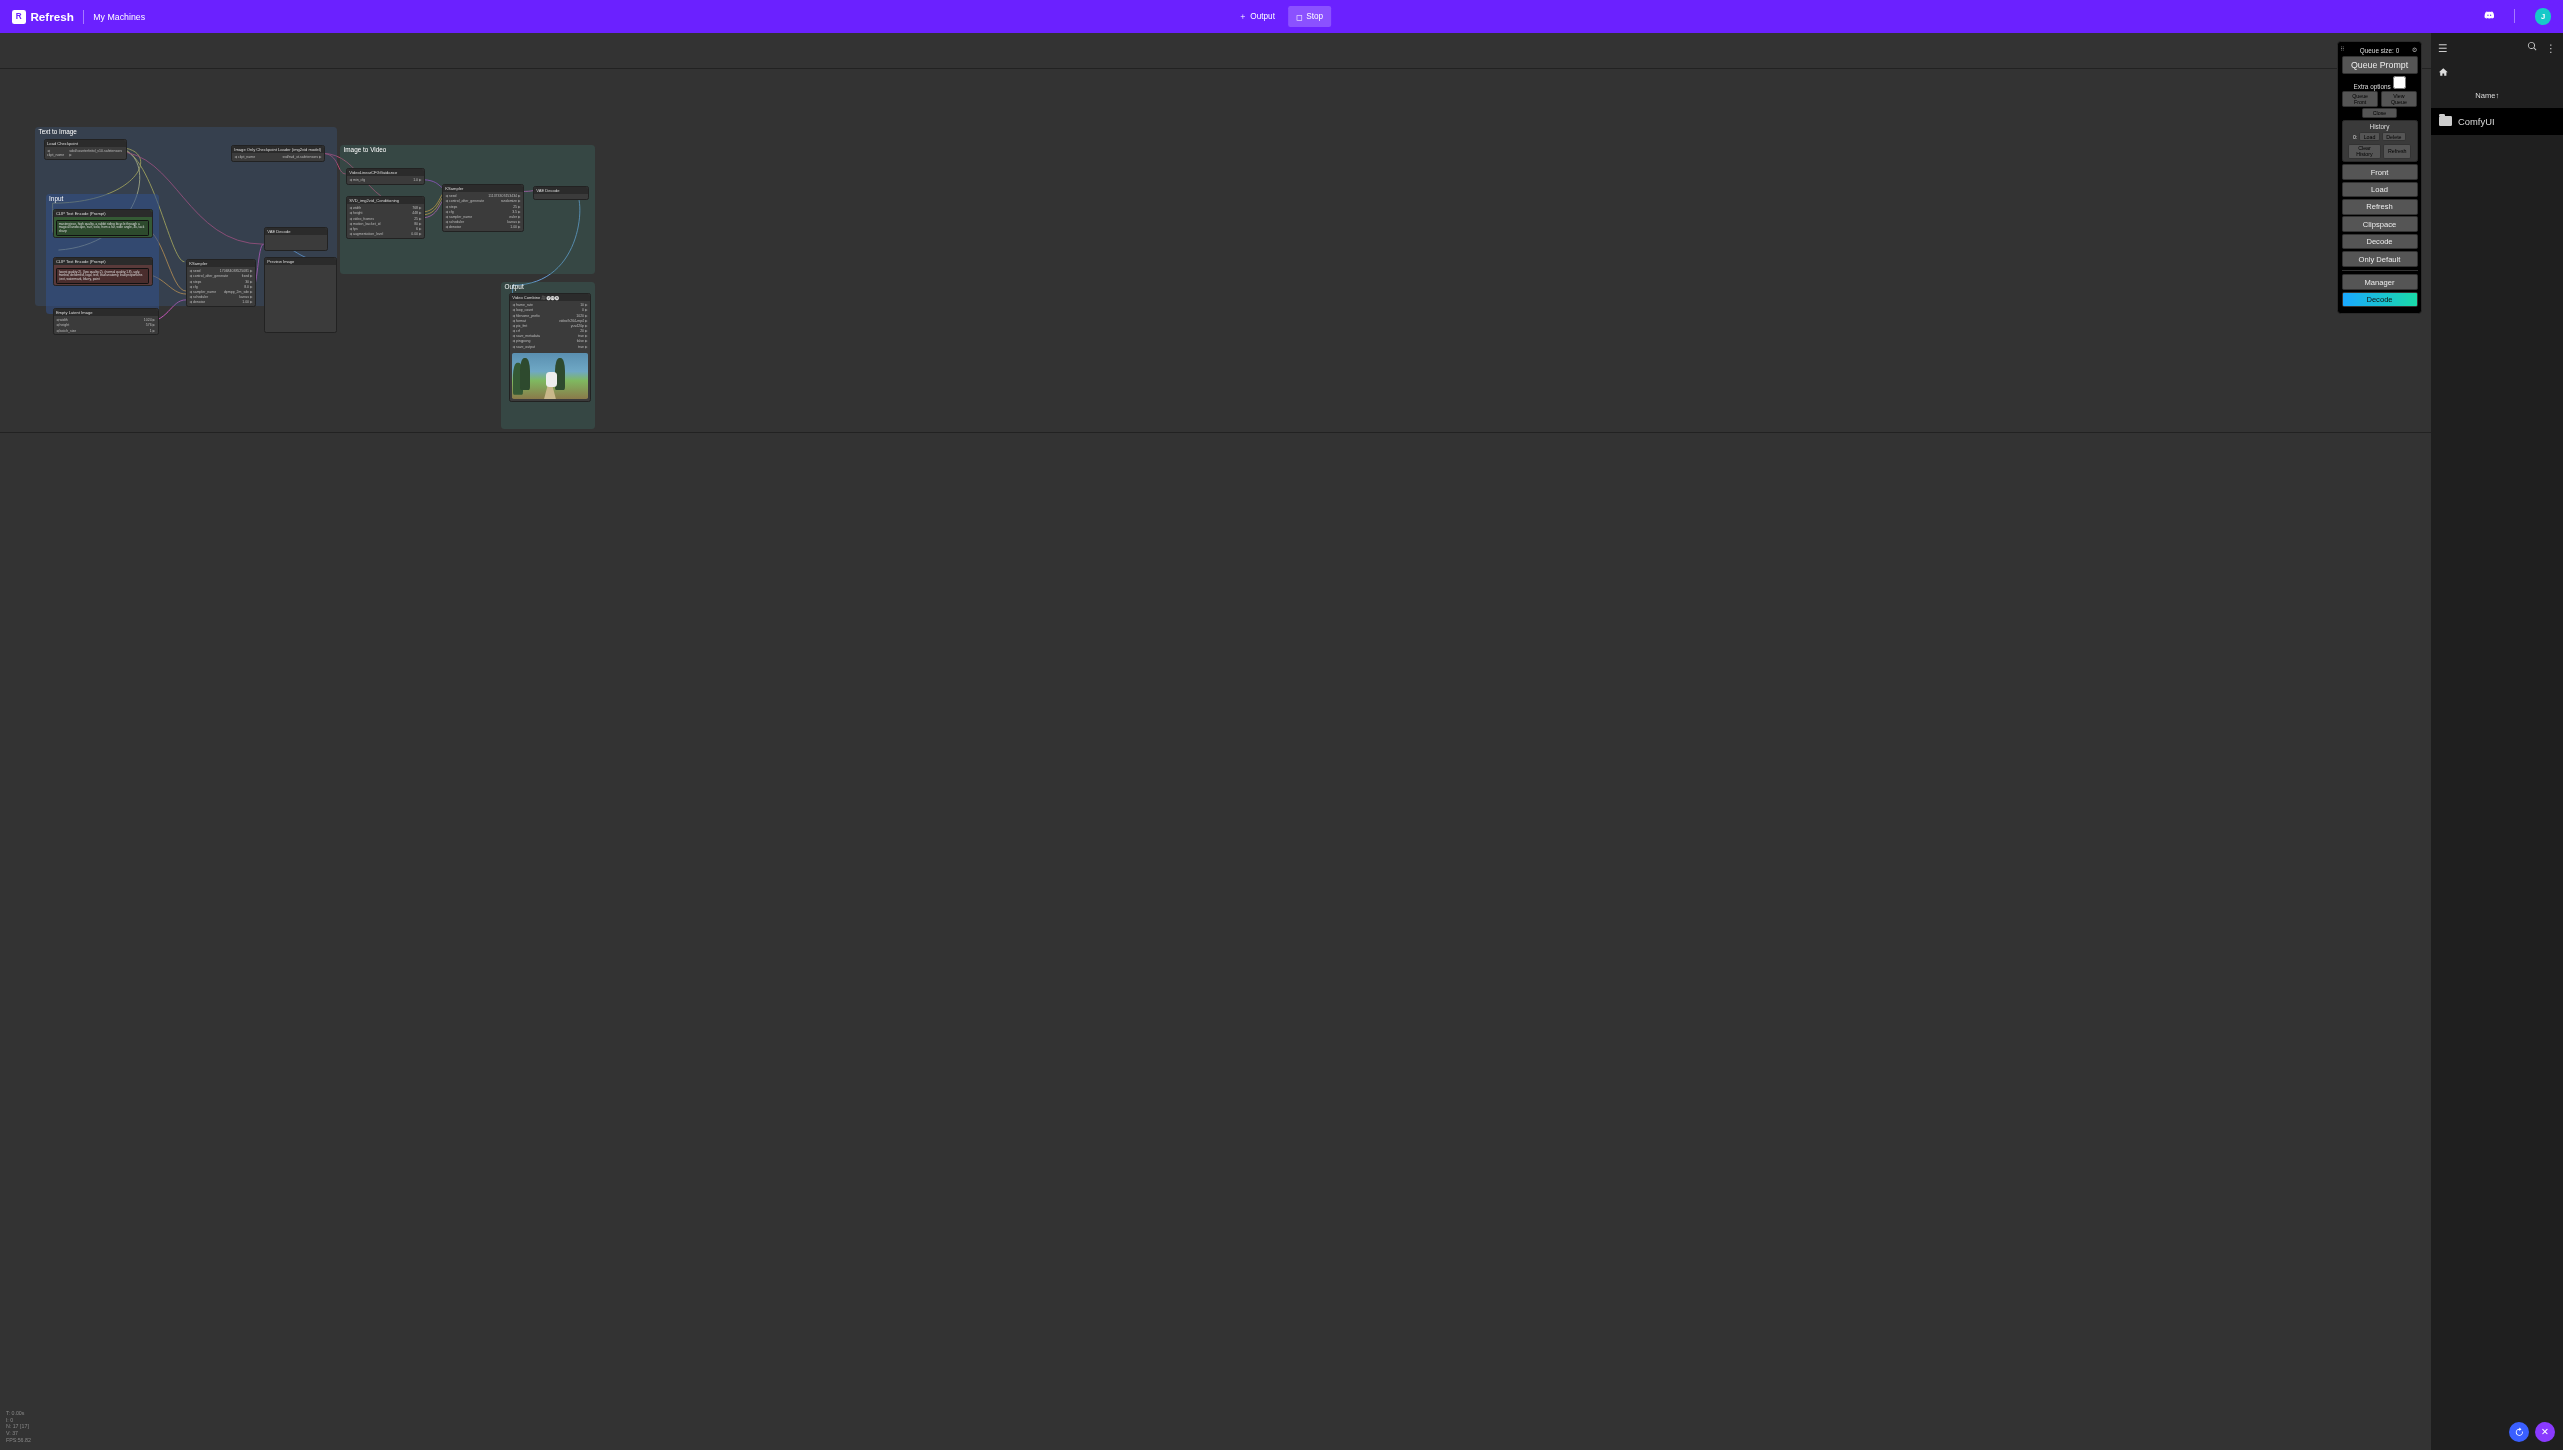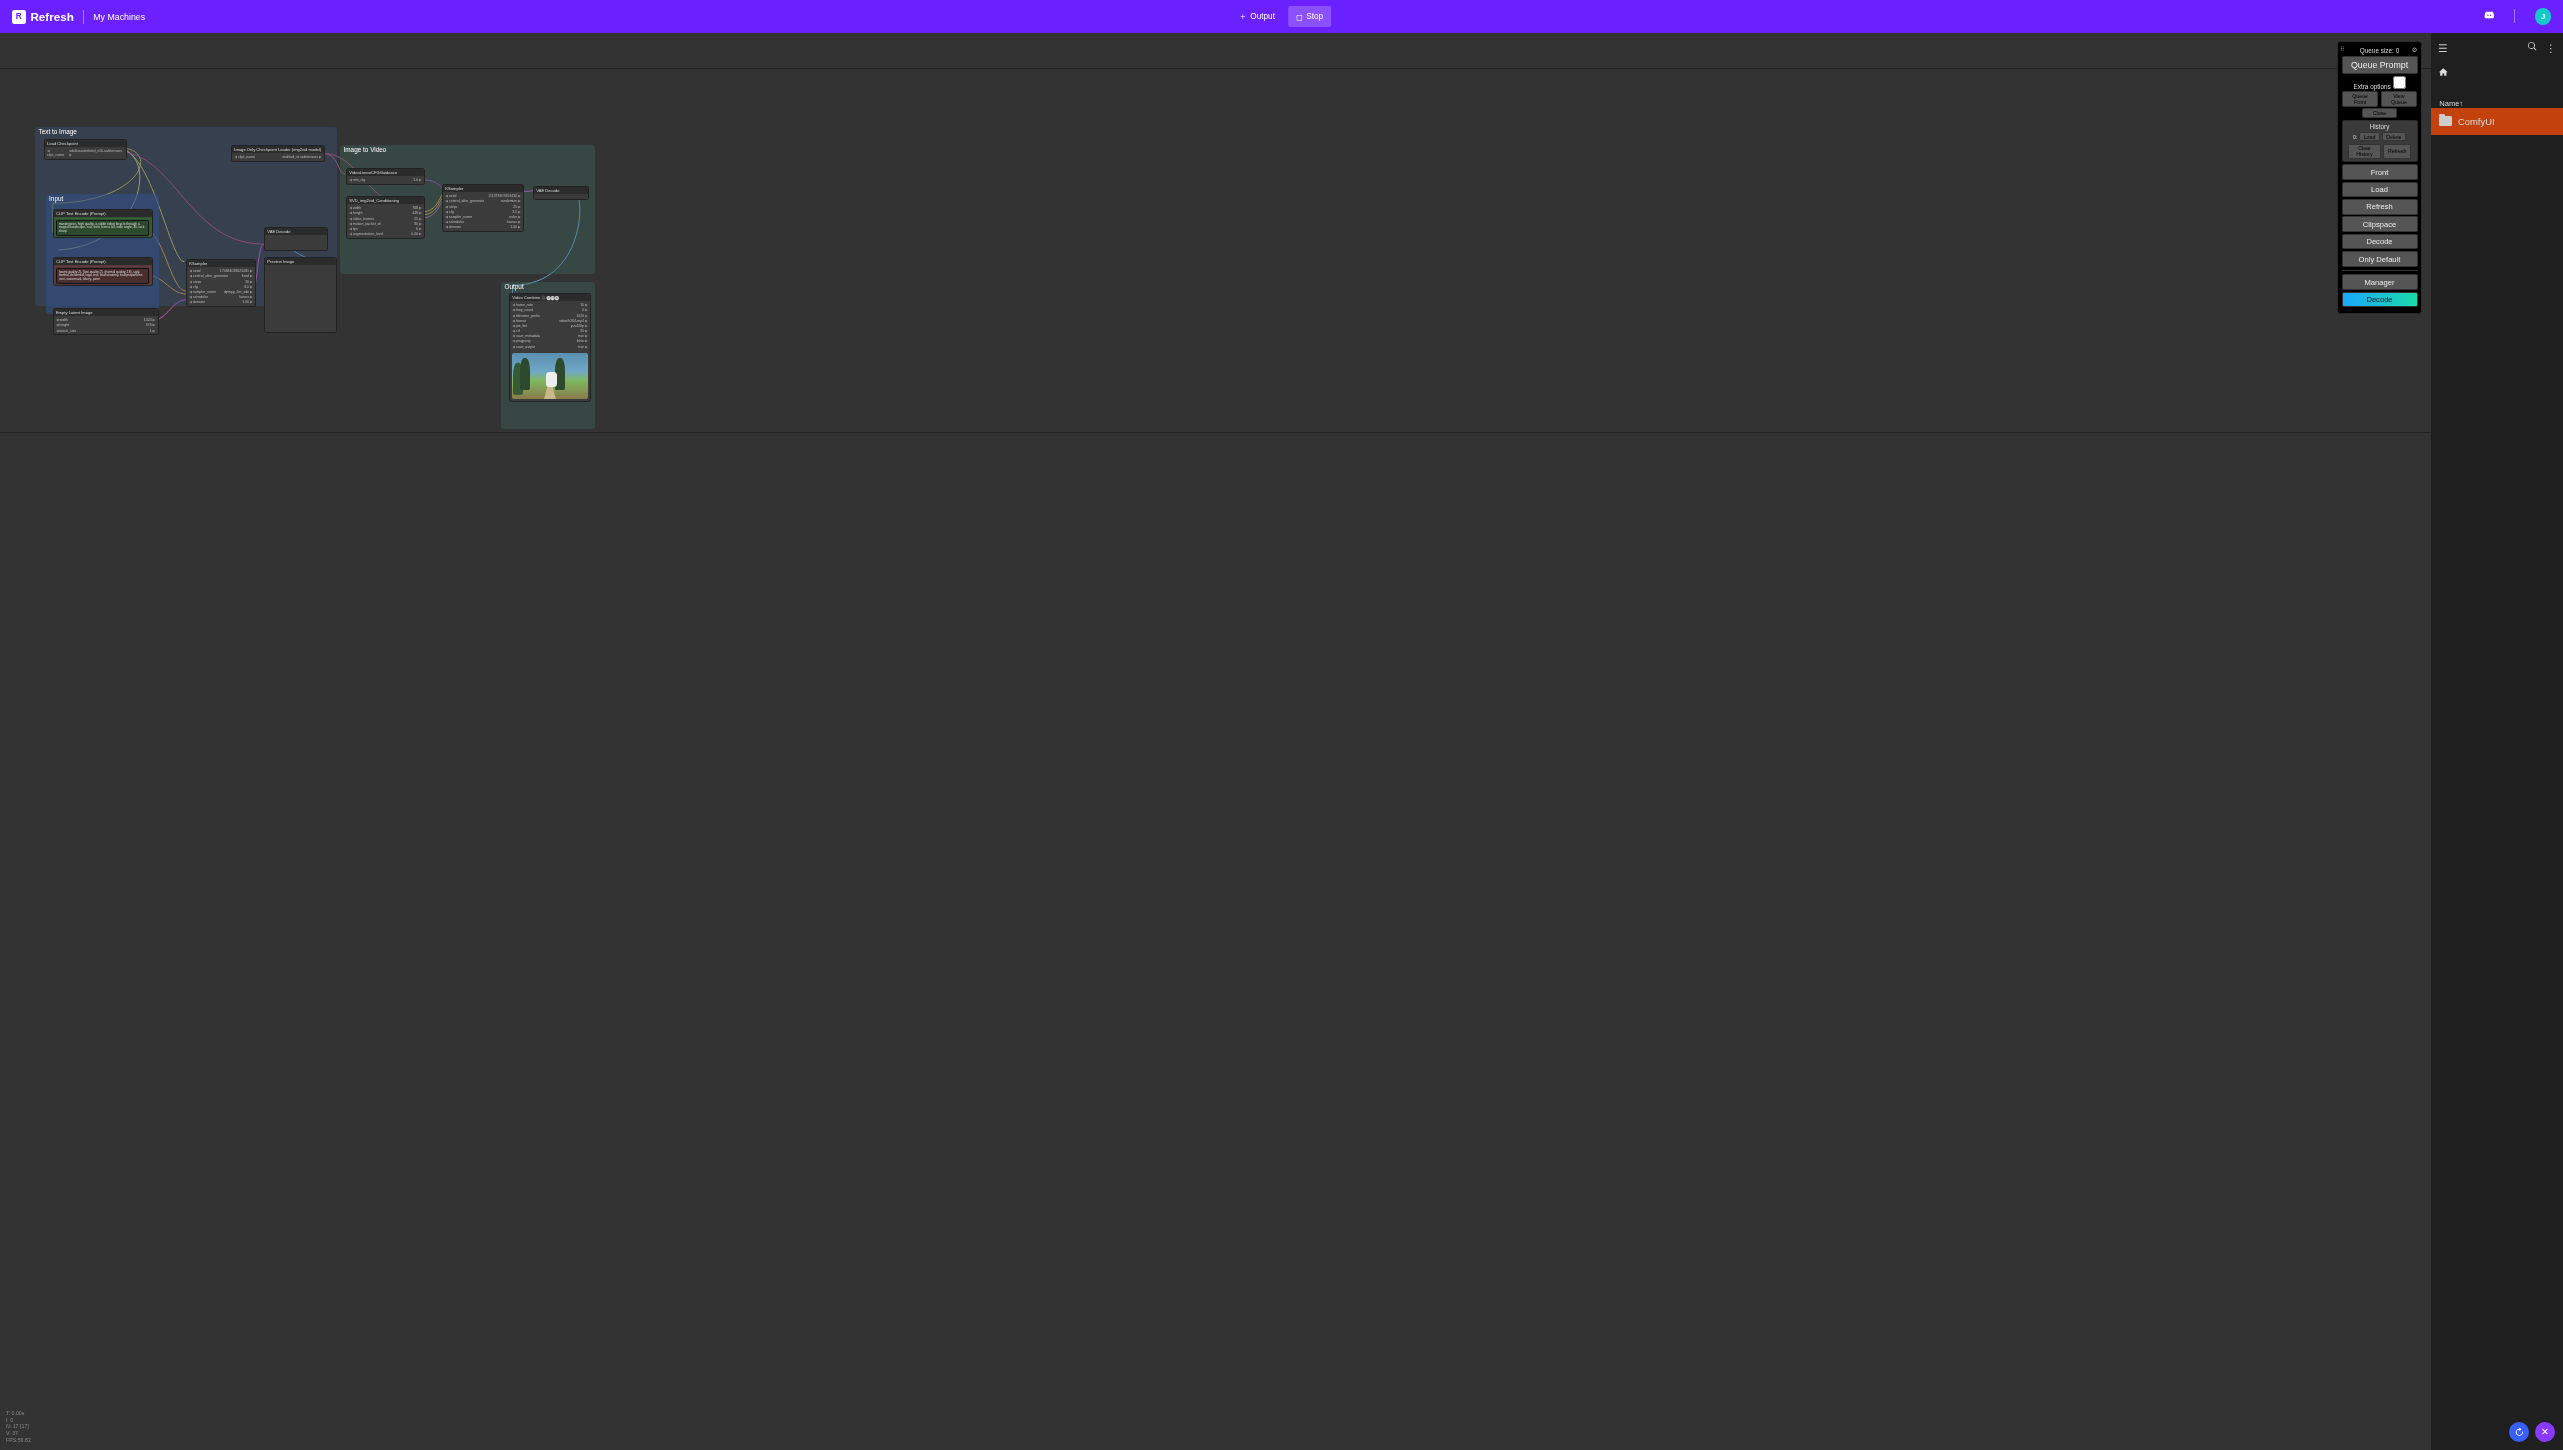--- a/index.html
+++ b/index.html
@@ -70,22 +70,22 @@
 .cp-history { background: #3a3a3a; border: 0.6px solid #2a2a2a; border-radius: 2.3px; padding: 2.3px; margin: 2.3px 0; }
 .cp-history .title { text-align: center; font-size: 6.4px; margin-bottom: 1.8px; }
 .cp-history .entry { display: flex; align-items: center; gap: 1.8px; font-size: 5.3px; justify-content: center; }
 .cp-share { background: linear-gradient(90deg,#1aa8ff,#1adaa8); color: #111; }
 
 
 .sidebar { position: absolute; top: 33px; right: 0; bottom: 0; width: 132px; background: #1f1f1f; color: #ddd; z-index: 4; }
 .sb-top { height: 29px; display: flex; align-items: center; justify-content: space-between; padding: 0 7px; }
 .sb-icon { color: #ccc; background: none; border: none; font-size: 10.6px; cursor: pointer; }
 .sb-home { height: 22px; display: flex; align-items: center; padding: 0 7px; }
-.sb-header { height: 23.5px; display: flex; align-items: flex-end; padding: 0 8.2px; font-size: 7.6px; gap: 0; background:#1f1f1f; }
-.sb-row { display: flex; align-items: center; gap: 5.9px; padding: 8.2px 8.2px; background: #c2410c; margin: 0 0; cursor: pointer; }
+.sb-header { height: 23.5px; display: flex; align-items: center; padding: 0 8.2px; font-size: 7.6px; gap: 0; background:#1f1f1f;margin-left:36px; }
+.sb-row { display: flex; align-items: center; gap: 5.9px; padding: 8.2px 8.2px; background: #000000; margin: 0 0; cursor: pointer; }
 .sb-folder-icon { width: 13px; height: 10.6px; background: #ccc; border-radius: 1.2px; position: relative; }
 .sb-folder-icon::before { content:""; position:absolute; top:-2.3px; left:0; width:5.9px; height:2.3px; background:#ccc; border-radius:1.2px 1.2px 0 0; }
 
 
 .fab-wrap { position: absolute; right: 8.2px; bottom: 8.2px; display: flex; gap: 5.9px; z-index: 6; }
 .fab { width: 20px; height: 20px; border-radius: 50%; display: flex; align-items: center; justify-content: center; color: #fff; font-size: 9.4px; cursor: pointer; border:none; }
 .fab.refresh { background: #3a5fff; }
 .fab.close { background: #8a3aff; }
 
 svg.icon { width: 10.6px; height: 10.6px; fill: currentColor; }

